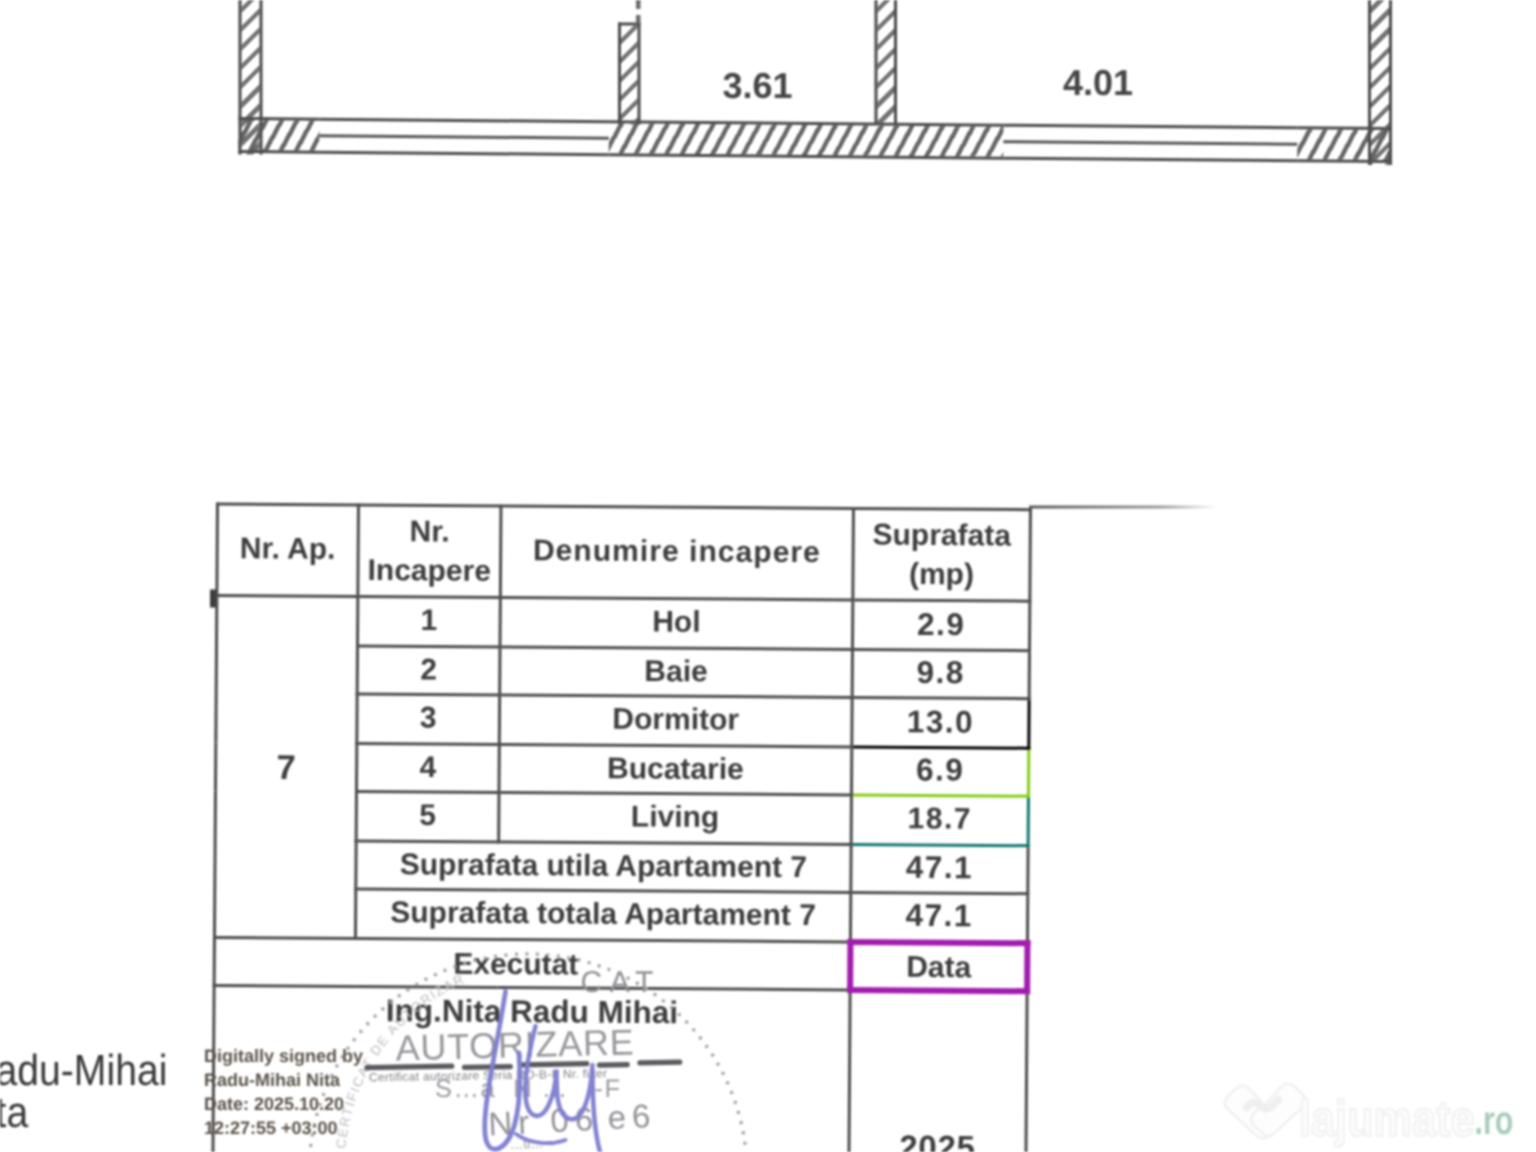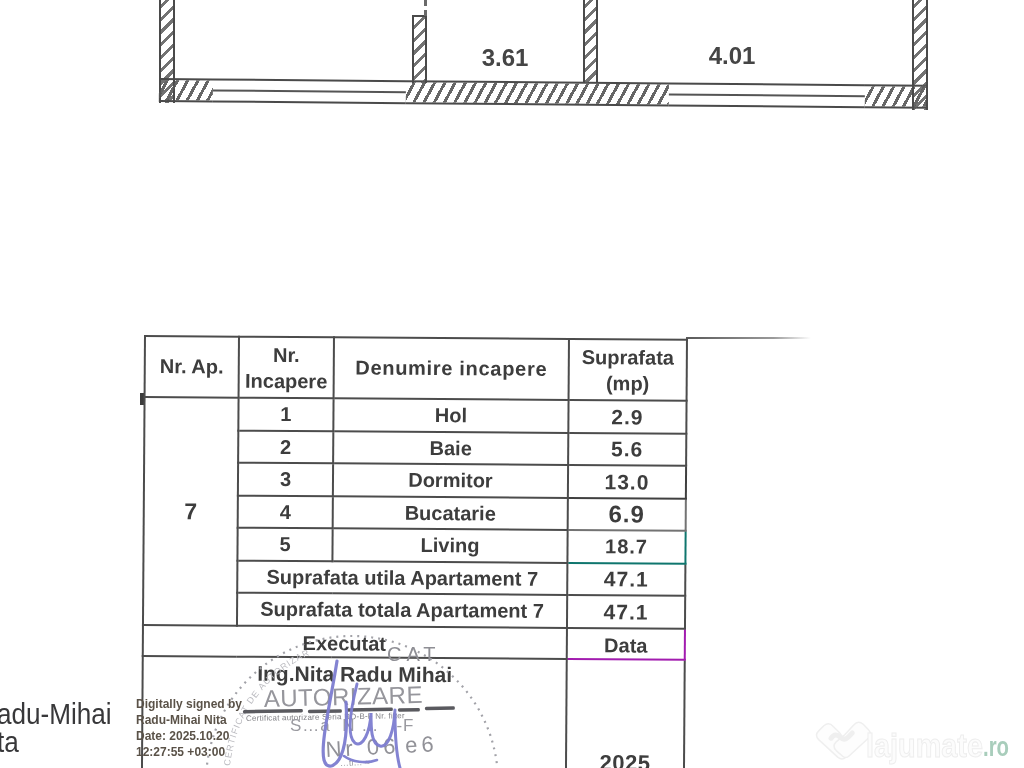--- a/index.html
+++ b/index.html
@@ -80,54 +80,54 @@
   <tr style="height:33px;">
     <td rowspan="7" style="border:2px solid #4c4c4c;text-align:center;font-size:23px;font-weight:bold;">7</td>
     <td style="border:2px solid #4c4c4c;text-align:center;font-size:20px;font-weight:bold;">1</td>
     <td style="border:2px solid #4c4c4c;text-align:center;font-size:20px;font-weight:bold;">Hol</td>
     <td style="border:2px solid #4c4c4c;text-align:center;font-size:21px;font-weight:bold;letter-spacing:1px;margin-left:12px;">2.9</td>
   </tr>
 
   <tr style="height:32px;">
     <td style="border:2px solid #4c4c4c;text-align:center;font-size:20px;font-weight:bold;">2</td>
     <td style="border:2px solid #4c4c4c;text-align:center;font-size:20px;font-weight:bold;">Baie</td>
-    <td style="border:2px solid #4c4c4c;text-align:center;font-size:21px;font-weight:bold;letter-spacing:1px;">5.6</td>
+    <td style="border:2px solid #4c4c4c;text-align:center;font-size:21px;font-weight:bold;letter-spacing:1px;">9.8</td>
   </tr>
 
   <tr style="height:33px;">
     <td style="border:2px solid #4c4c4c;text-align:center;font-size:20px;font-weight:bold;">3</td>
     <td style="border:2px solid #4c4c4c;text-align:center;font-size:20px;font-weight:bold;">Dormitor</td>
-    <td style="border:2px solid #404040;text-align:center;font-size:21px;font-weight:bold;letter-spacing:1px;">13.0</td>
+    <td style="border:2px solid #000000;text-align:center;font-size:21px;font-weight:bold;letter-spacing:1px;">13.0</td>
   </tr>
 
   <tr style="height:32px;">
     <td style="border:2px solid #4c4c4c;text-align:center;font-size:20px;font-weight:bold;">4</td>
     <td style="border:2px solid #4c4c4c;text-align:center;font-size:20px;font-weight:bold;">Bucatarie</td>
-    <td style="border:2px solid #737373;text-align:center;font-size:24px;font-weight:bold;letter-spacing:1px;">6.9</td>
+    <td style="border:2px solid #84cc16;text-align:center;font-size:21px;font-weight:bold;letter-spacing:1px;">6.9</td>
   </tr>
 
   <tr style="height:33px;">
     <td style="border:2px solid #4c4c4c;text-align:center;font-size:20px;font-weight:bold;">5</td>
     <td style="border:2px solid #4c4c4c;text-align:center;font-size:20px;font-weight:bold;">Living</td>
     <td style="border:2px solid #0f766e;text-align:center;font-size:20px;font-weight:bold;letter-spacing:1px;">18.7</td>
   </tr>
 
   <tr style="height:32px;">
     <td colspan="2" style="border:2px solid #4c4c4c;text-align:center;font-size:20px;font-weight:bold;">Suprafata utila Apartament 7</td>
     <td style="border:2px solid #4c4c4c;text-align:center;font-size:21px;font-weight:bold;letter-spacing:1px;">47.1</td>
   </tr>
 
   <tr style="height:33px;">
     <td colspan="2" style="border:2px solid #4c4c4c;text-align:center;font-size:20px;font-weight:bold;">Suprafata totala Apartament 7</td>
     <td style="border:2px solid #4c4c4c;text-align:center;font-size:21px;font-weight:bold;letter-spacing:1px;">47.1</td>
   </tr>
 
   <tr style="height:31px;">
     <td colspan="3" style="border:2px solid #4c4c4c;text-align:center;font-size:20px;font-weight:bold;padding-right:22px;padding-top:4px;">Executat</td>
-    <td style="border:2px solid #a21caf;text-align:center;font-size:20px;font-weight:bold;padding-top:4px;">Data</td>
+    <td style="border:4px solid #a21caf;text-align:center;font-size:20px;font-weight:bold;padding-top:4px;">Data</td>
   </tr>
 
   <tr style="height:150px;">
     <td colspan="3" style="border:2px solid #4c4c4c;text-align:center;vertical-align:top;font-size:21px;font-weight:bold;padding-top:4px;">Ing.Nita Radu Mihai</td>
     <td style="border:2px solid #4c4c4c;text-align:center;vertical-align:top;font-size:22px;font-weight:bold;letter-spacing:0.5px;padding-top:90px;">2025</td>
   </tr>
 </tbody>
     </table>
 </div>
 

